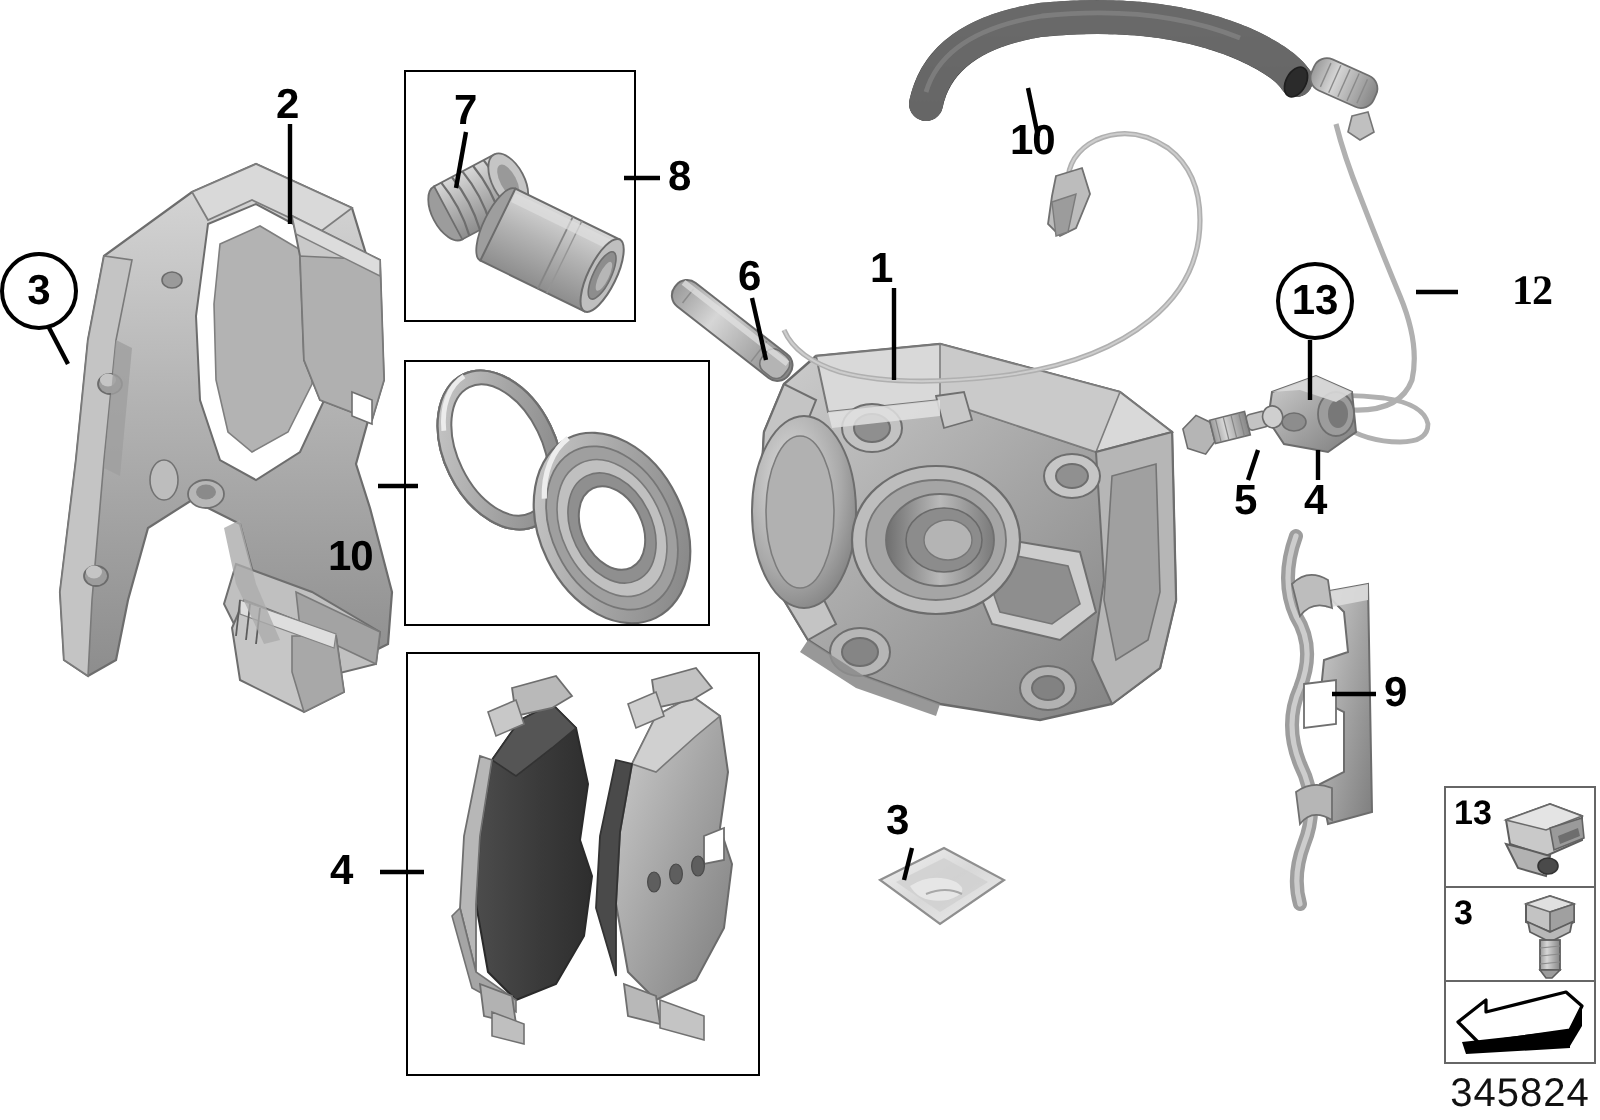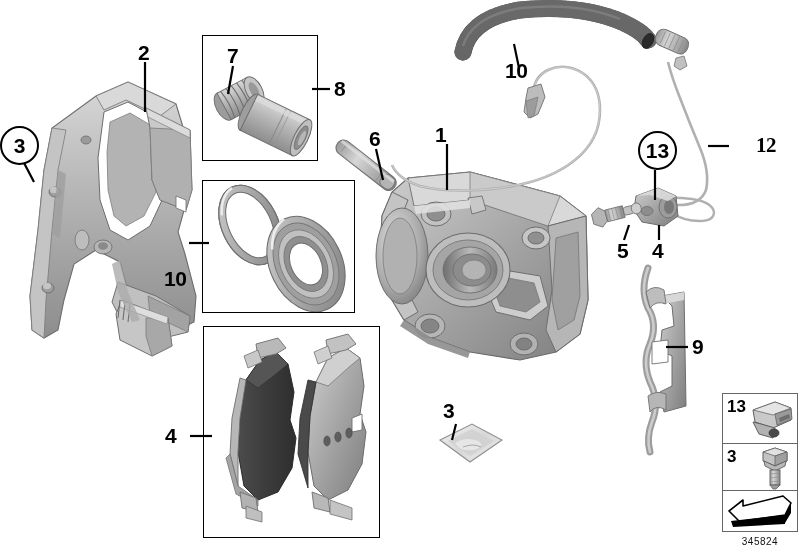--- a/index.html
+++ b/index.html
@@ -3,21 +3,21 @@
 <meta charset="utf-8">
 <style>
   html,body{margin:0;padding:0;background:#ffffff;}
   body{width:800px;height:560px;font-family:"Liberation Sans",sans-serif;}
   #stage{position:relative;width:800px;height:560px;overflow:hidden;background:#fff;}
   #stage svg{position:absolute;left:0;top:0;}
   .lbl{position:absolute;font-family:"Liberation Sans",sans-serif;font-weight:bold;
        color:#000;font-size:21px;line-height:21px;letter-spacing:-0.5px;
        white-space:nowrap;user-select:none;}
   .partno{position:absolute;left:722px;top:536px;width:76px;text-align:center;
-          font-family:"Liberation Sans",sans-serif;font-size:10px;color:#111;letter-spacing:0.5px;}
+          font-family:"Liberation Sans",sans-serif;font-size:20px;color:#111;letter-spacing:0.5px;}
   .box{position:absolute;border:1.6px solid #000;box-sizing:border-box;background:transparent;}
   .circ{position:absolute;width:35px;height:35px;border:2.4px solid #000;border-radius:50%;
         background:#fff;display:flex;align-items:center;justify-content:center;
         font-weight:bold;font-size:21px;font-family:"Liberation Sans",sans-serif;color:#000;}
   .legend{position:absolute;left:722px;top:393px;width:76px;height:139px;
           border:1.1px solid #666;box-sizing:border-box;}
   .legend .cell{position:relative;box-sizing:border-box;border-bottom:1.1px solid #666;}
   .legend .cell:last-child{border-bottom:none;}
   .legend .num{position:absolute;left:4px;top:3px;font-weight:bold;font-size:17px;color:#000;}
 </style>

